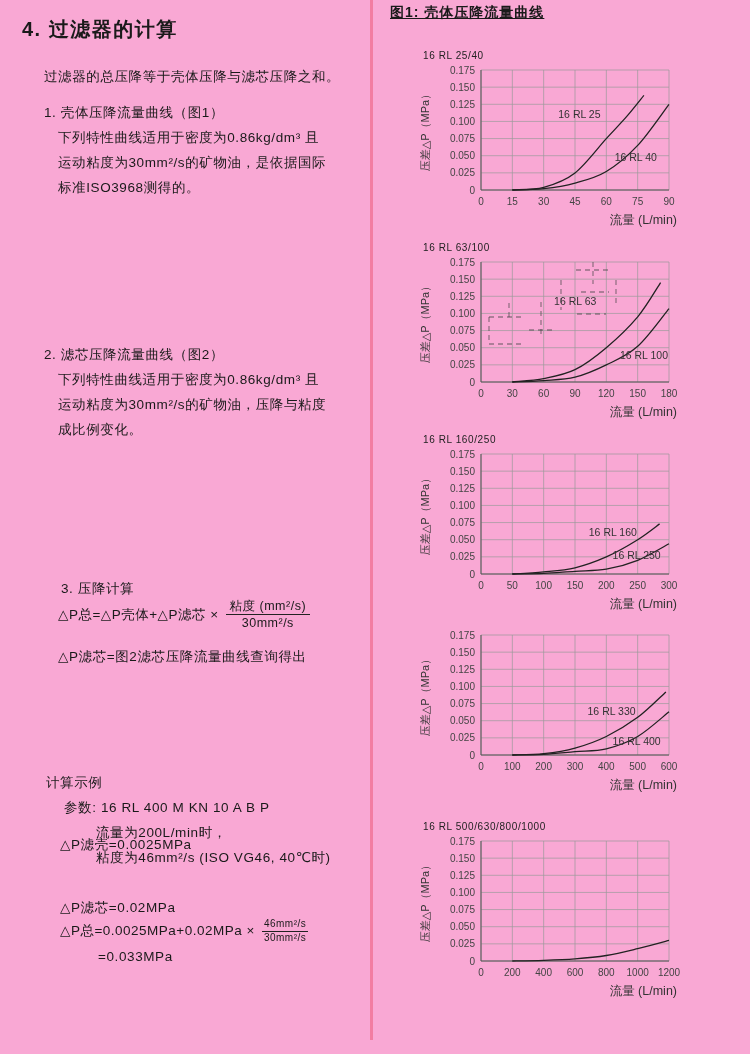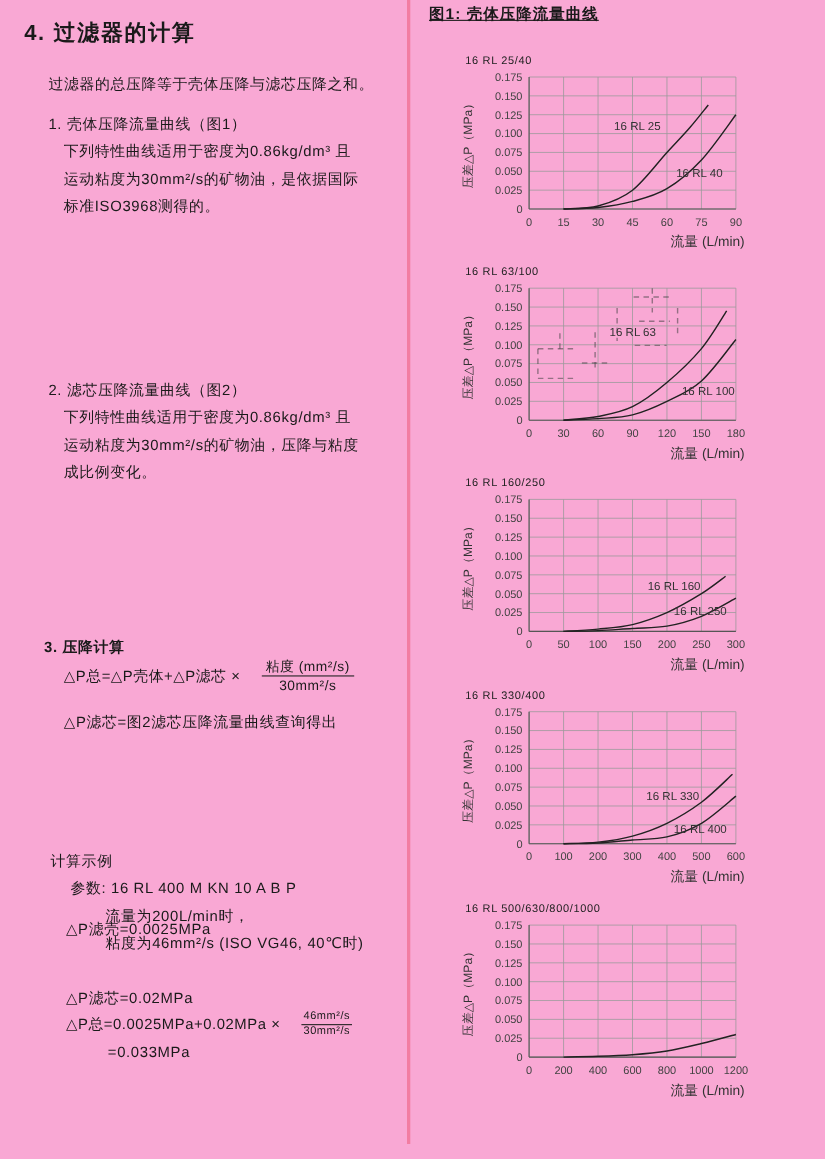--- a/index.html
+++ b/index.html
@@ -5,21 +5,21 @@
   html,body{margin:0;padding:0;background:#ffffff;}
   body{font-family:"Liberation Sans","DejaVu Sans",sans-serif;color:#1a1a1a;}
   .page{position:relative;width:750px;height:1054px;background:#f9a8d4;overflow:hidden;}
   .abs{position:absolute;}
   .divider{position:absolute;left:370px;top:0;width:3px;height:1040px;background:#f27da2;}
   .h1{font-size:20px;font-weight:600;letter-spacing:1.5px;}
   .bt{font-size:13.5px;line-height:25px;letter-spacing:0.6px;white-space:nowrap;}
   .right-header{font-size:14px;font-weight:700;letter-spacing:1px;}
   .chart-block{position:absolute;left:415px;width:330px;}
   .chart-title{font-size:10px;color:#222;margin:0 0 1px 8px;letter-spacing:0.6px;white-space:nowrap;}
-  .formula-row{display:flex;align-items:center;gap:19px;font-size:13.5px;letter-spacing:0.5px;white-space:nowrap;}
+  .formula-row{display:flex;align-items:center;gap:7px;font-size:13.5px;letter-spacing:0.5px;white-space:nowrap;}
   .frac{display:inline-flex;flex-direction:column;align-items:center;line-height:1.3;font-size:12.5px;}
   .frac .fnum{border-bottom:1px solid #222;padding:0 4px;}
   .frac-sm{font-size:10px;line-height:1.25;}
   .frac-sm .fnum{border-bottom:1px solid #222;padding:0 2px;}
 </style>
 </head>
 <body>
 
 <div class="page">
 
@@ -37,21 +37,21 @@
       <div>标准ISO3968测得的。</div>
     </div>
 
     <div class="abs bt" style="left:44px;top:342px;">2. 滤芯压降流量曲线（图2）</div>
     <div class="abs bt" style="left:58px;top:367px;">
       <div>下列特性曲线适用于密度为0.86kg/dm³ 且</div>
       <div>运动粘度为30mm²/s的矿物油，压降与粘度</div>
       <div>成比例变化。</div>
     </div>
 
-    <div class="abs bt" style="left:40px;top:576px;font-weight:bold;">3. 压降计算</div>
+    <div class="abs bt" style="left:61px;top:576px;">3. 压降计算</div>
     <div class="abs formula-row" style="left:58px;top:598px;">
       <span>△P总=△P壳体+△P滤芯 ×</span>
       <span class="frac">
         <span class="fnum">粘度 (mm²/s)</span>
         <span class="fden">30mm²/s</span>
       </span>
     </div>
     <div class="abs bt" style="left:58px;top:644px;">
       <div>△P滤芯=图2滤芯压降流量曲线查询得出</div>
     </div>
@@ -200,21 +200,21 @@
             <text x="191.33333333333331" y="143" text-anchor="middle" font-size="10" fill="#444">200</text>
             <text x="222.66666666666669" y="143" text-anchor="middle" font-size="10" fill="#444">250</text>
             <text x="254" y="143" text-anchor="middle" font-size="10" fill="#444">300</text>
             <text x="14" y="68" text-anchor="middle" font-size="11" fill="#333" transform="rotate(-90 14 68)">压差△P（MPa）</text>
             <text x="262" y="162" text-anchor="end" font-size="12.5" fill="#333">流量 (L/min)</text>
             <path d="M97.3,128.0C102.6,127.7 118.2,127.0 128.7,125.9C139.1,124.9 149.6,124.3 160.0,121.8C170.4,119.3 180.9,115.5 191.3,110.9C201.8,106.2 213.8,99.2 222.7,93.7C231.5,88.2 240.9,80.6 244.6,77.9" fill="none" stroke="#222" stroke-width="1.3"></path>
             <text x="173.7866666666667" y="90.28571428571428" font-size="10.5" fill="#333">16 RL 160</text>
             <path d="M97.3,128.0C102.6,127.9 118.2,127.8 128.7,127.3C139.1,126.9 149.6,125.9 160.0,125.3C170.4,124.6 180.9,125.0 191.3,123.2C201.8,121.4 212.2,118.5 222.7,114.3C233.1,110.1 248.8,100.6 254.0,97.8" fill="none" stroke="#222" stroke-width="1.3"></path>
             <text x="197.6" y="112.91428571428571" font-size="10.5" fill="#333">16 RL 250</text>
           </svg></div>
-        <div class="chart-block" style="top: 627px;"><div class="chart-title">16 RL 330/400</div><svg width="300" height="172" viewBox="0 0 300 172">
+        <div class="chart-block" style="top: 627px;"><svg width="300" height="172" viewBox="0 0 300 172">
             <line x1="66" y1="8" x2="66" y2="128" stroke="#9a9a9a" stroke-width="0.7"></line>
             <line x1="97.33333333333333" y1="8" x2="97.33333333333333" y2="128" stroke="#9a9a9a" stroke-width="0.7"></line>
             <line x1="128.66666666666666" y1="8" x2="128.66666666666666" y2="128" stroke="#9a9a9a" stroke-width="0.7"></line>
             <line x1="160" y1="8" x2="160" y2="128" stroke="#9a9a9a" stroke-width="0.7"></line>
             <line x1="191.33333333333331" y1="8" x2="191.33333333333331" y2="128" stroke="#9a9a9a" stroke-width="0.7"></line>
             <line x1="222.66666666666669" y1="8" x2="222.66666666666669" y2="128" stroke="#9a9a9a" stroke-width="0.7"></line>
             <line x1="254" y1="8" x2="254" y2="128" stroke="#9a9a9a" stroke-width="0.7"></line>
             <line x1="66" y1="128" x2="254" y2="128" stroke="#9a9a9a" stroke-width="0.7"></line>
             <line x1="66" y1="110.85714285714286" x2="254" y2="110.85714285714286" stroke="#9a9a9a" stroke-width="0.7"></line>
             <line x1="66" y1="93.71428571428571" x2="254" y2="93.71428571428571" stroke="#9a9a9a" stroke-width="0.7"></line>

